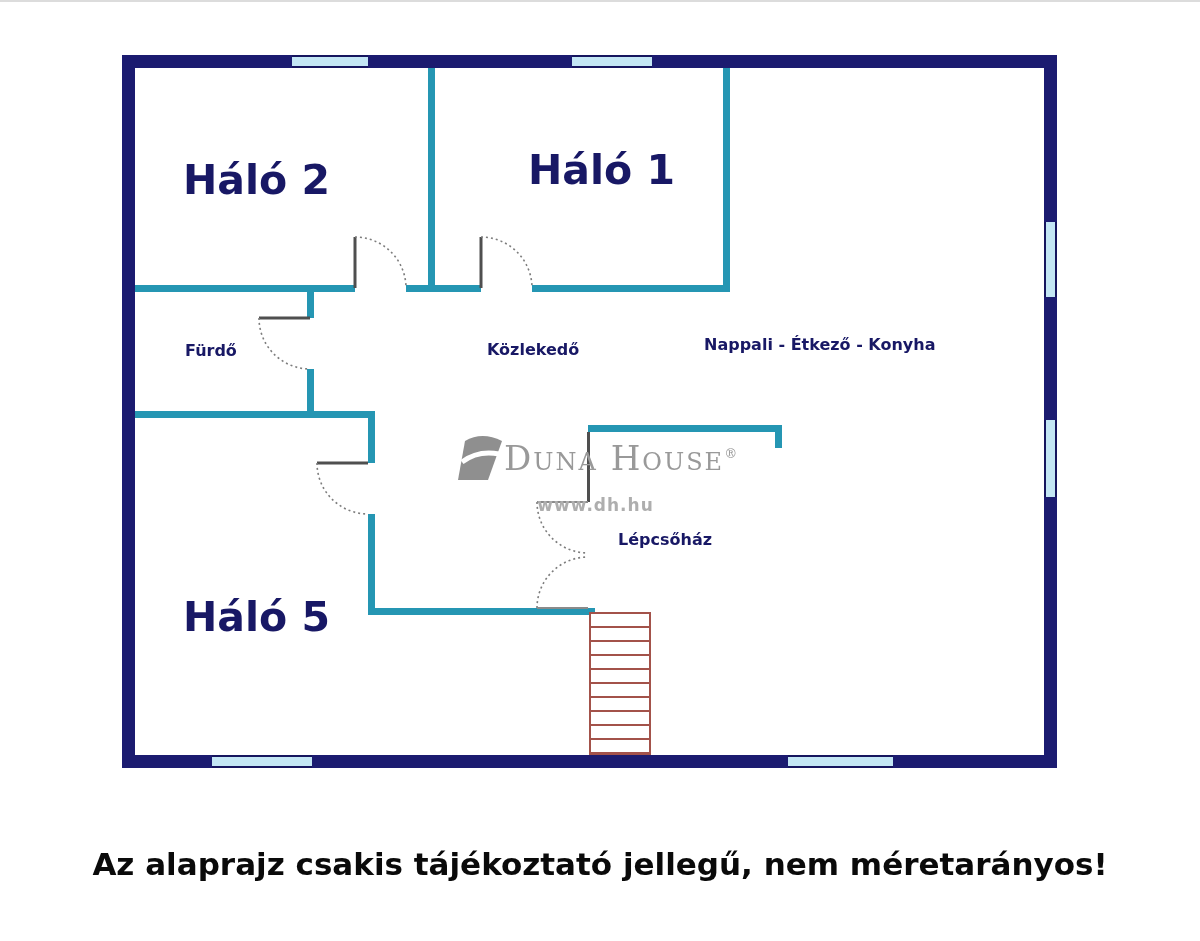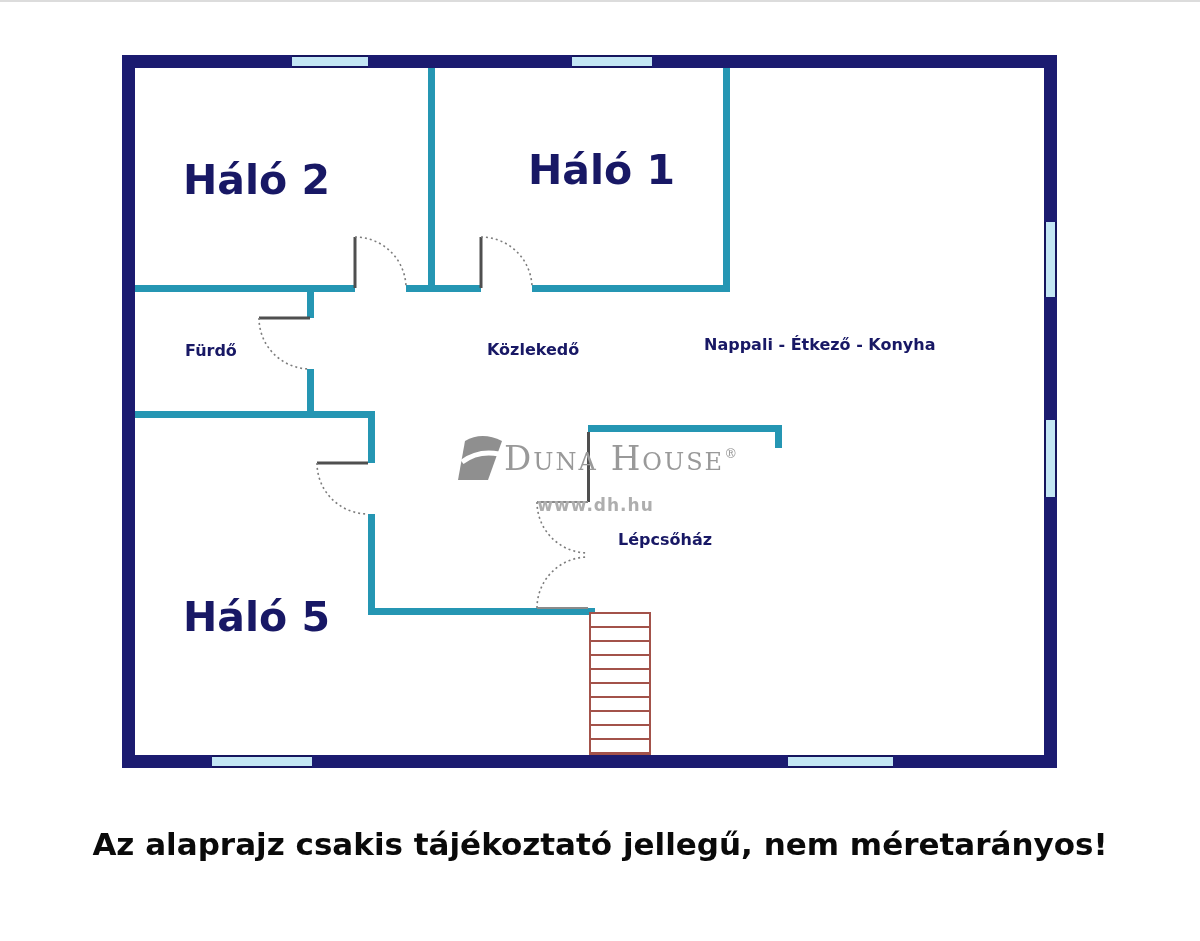--- a/index.html
+++ b/index.html
@@ -89,21 +89,21 @@
     color: #aeaeae; letter-spacing: 1px;
     margin-top: 13px;
   }
   
   .caption-floor {
     position: absolute; left: 256px; top: 784px;
     font-size: 44px; font-weight: bold; color: #0a0a0a;
     white-space: nowrap;
   }
   .caption-disclaimer {
-    position: absolute; left: 0; top: 826px; width: 1200px;
+    position: absolute; left: 0; top: 846px; width: 1200px;
     text-align: center;
     font-size: 31px; font-weight: bold; color: #0a0a0a;
     white-space: nowrap;
   }
 </style>
 </head>
 <body>
 
 <div class="stage">
 

